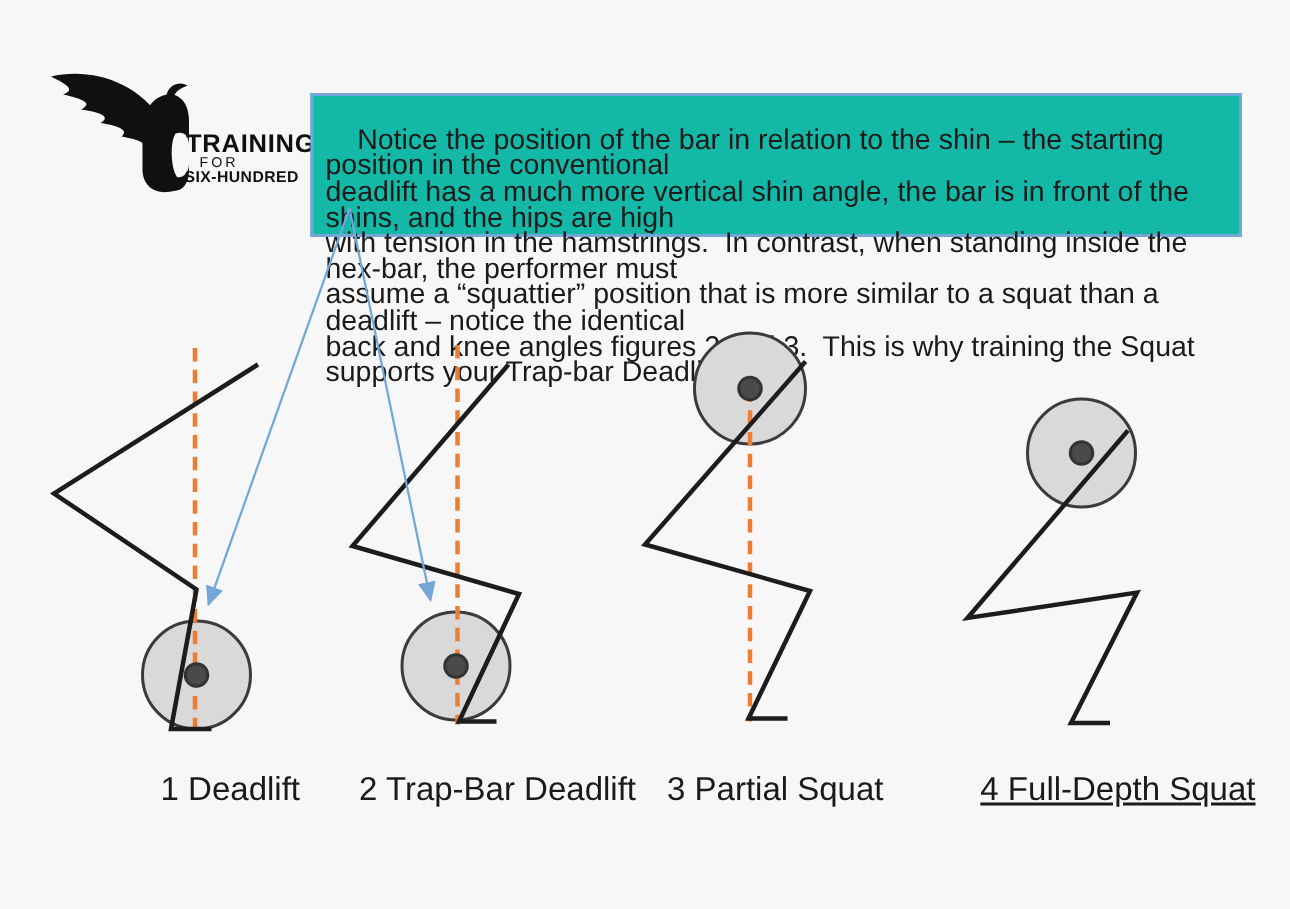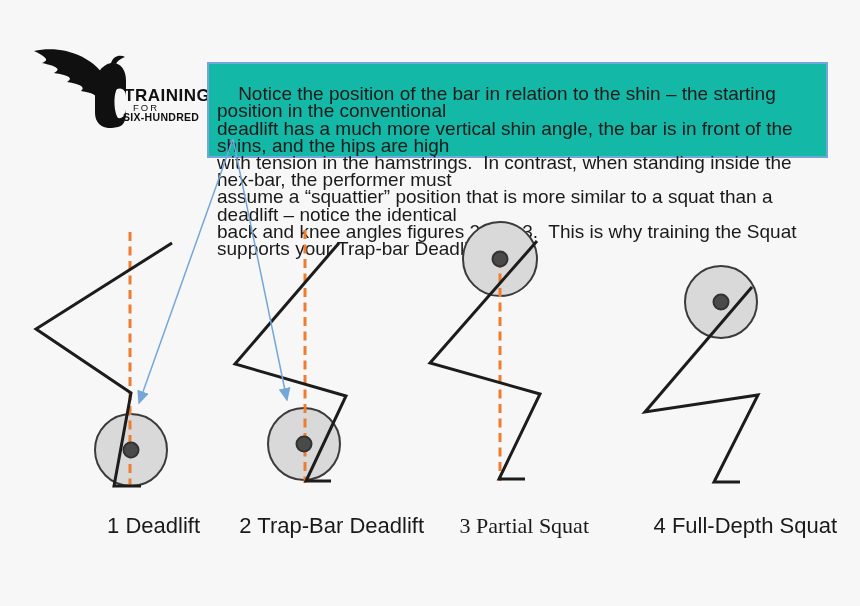--- a/index.html
+++ b/index.html
@@ -52,22 +52,22 @@
   .arrow{stroke:var(--accent-blue);stroke-width:1.5;fill:none;}
   .arrow-fill{fill:var(--accent-blue);}
   
   .fig-label{
     position:absolute;top:513px;
     font-size:22px;color:var(--ink);
     text-align:right;
   }
   .fig-label.l1{left:30px;width:170px;}
   .fig-label.l2{left:208px;width:200px;margin-left:16px;}
-  .fig-label.l3{left:419px;width:170px;font-family:Liberation Serif, serif;}
-  .fig-label.l4{left:617px;width:220px;}
+  .fig-label.l3{left:419px;width:170px;}
+  .fig-label.l4{left:617px;width:220px;text-decoration:underline;}
   .watermark{
     position:absolute;left:620px;top:548px;width:200px;
     text-align:right;font-size:14px;color:var(--watermark-ink);
   }
 </style>
 </head>
 <body>
 
 <div class="canvas">
 

